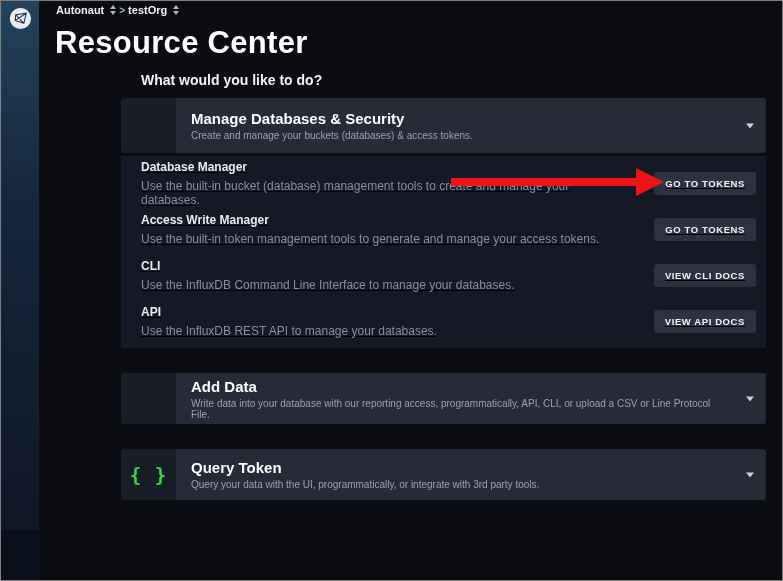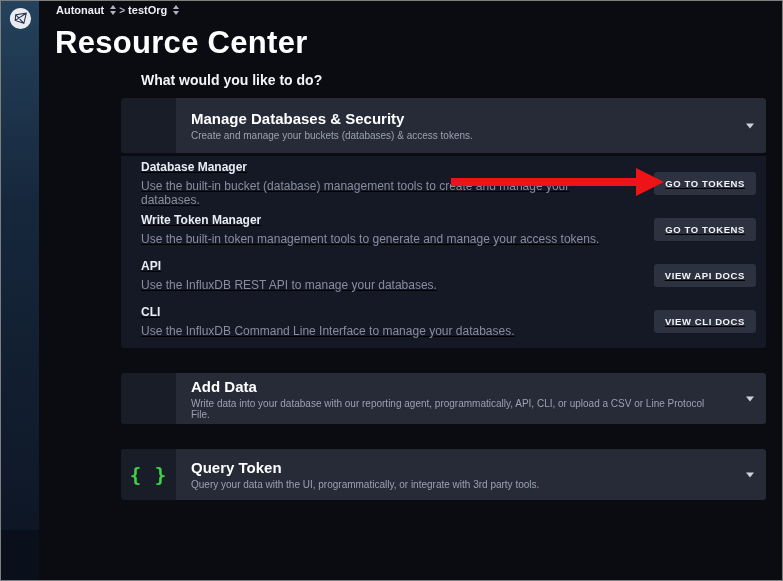--- a/index.html
+++ b/index.html
@@ -222,53 +222,53 @@
       <div class="expanded">
         <div class="resource-row">
           <div class="row-text">
             <div class="row-title">Database Manager</div>
             <div class="row-desc">Use the built-in bucket (database) management tools to create and manage your databases.</div>
           </div>
           <button class="btn">GO TO TOKENS</button>
         </div>
         <div class="resource-row">
           <div class="row-text">
-            <div class="row-title">Write Token Manager</div>
+            <div class="row-title">Access Write Manager</div>
             <div class="row-desc">Use the built-in token management tools to generate and manage your access tokens.</div>
           </div>
           <button class="btn">GO TO TOKENS</button>
+        </div>
+        <div class="resource-row">
+          <div class="row-text">
+            <div class="row-title">CLI</div>
+            <div class="row-desc">Use the InfluxDB Command Line Interface to manage your databases.</div>
+          </div>
+          <button class="btn">VIEW CLI DOCS</button>
         </div>
         <div class="resource-row">
           <div class="row-text">
             <div class="row-title">API</div>
             <div class="row-desc">Use the InfluxDB REST API to manage your databases.</div>
           </div>
           <button class="btn">VIEW API DOCS</button>
-        </div>
-        <div class="resource-row">
-          <div class="row-text">
-            <div class="row-title">CLI</div>
-            <div class="row-desc">Use the InfluxDB Command Line Interface to manage your databases.</div>
-          </div>
-          <button class="btn">VIEW CLI DOCS</button>
         </div>
       </div>
 
       <div class="panel-header short">
         <div class="icon-cell">
           <svg width="26" height="26" viewBox="0 0 24 24" fill="none" stroke="var(--accent-lime)" stroke-width="2.2" stroke-linecap="round" stroke-linejoin="round">
             </svg>
             <span></span>
             <path d="M6 10 L12 4 L18 10"><path d="M12 4 L12 15"><path d="M5 19 L19 19">
           
         </path></path></path>
           </div>
         <div class="head-body">
           <div class="head-title">Add Data</div>
-          <div class="head-desc">Write data into your database with our reporting agent, programmatically, API, CLI, or upload a CSV or Line Protocol File.</div>
+          <div class="head-desc">Write data into your database with our reporting access, programmatically, API, CLI, or upload a CSV or Line Protocol File.</div>
         </div>
         <span class="expand-caret"></span>
       </div>
 
       <div class="panel-header short">
         <div class="icon-cell">
           <span class="braces-glyph">{ }</span>
         </div>
         <div class="head-body">
           <div class="head-title">Query Token</div>

